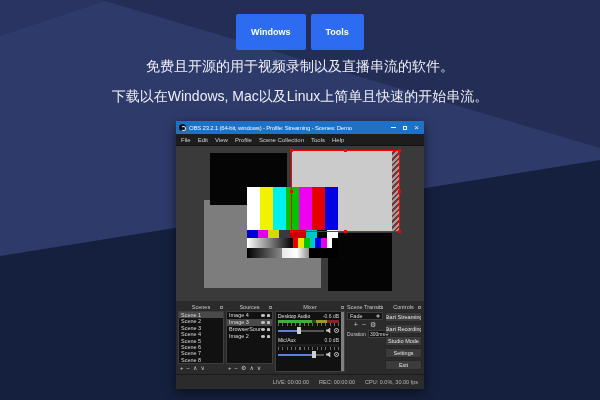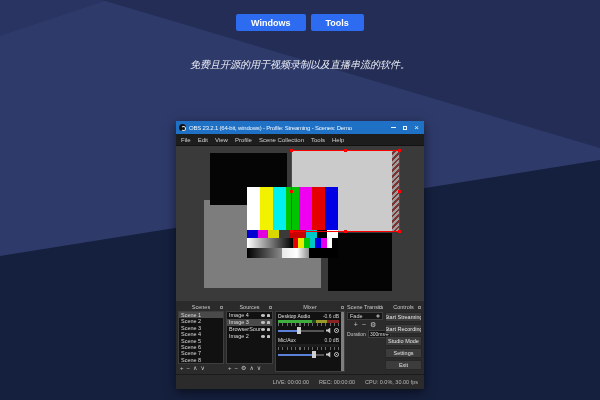--- a/index.html
+++ b/index.html
@@ -7,23 +7,23 @@
   #app { position:relative; width:600px; height:400px; background:#2e3a6a; overflow:hidden; }
 
   
   .bg-layer { position:absolute; inset:0; }
   #bg-topleft  { background:#293462; clip-path:polygon(0 0, 18% 0, 0 9%); }
   #bg-topright { background:#232d55; clip-path:polygon(17% 0, 100% 0, 100% 37%); }
   #bg-bottom   { background:#15203e; clip-path:polygon(0 64%, 100% 40%, 100% 100%, 0 100%); }
 
   
   .dl-row { position:absolute; top:14px; left:0; right:0; display:flex; justify-content:center; gap:5px; z-index:2; }
-  .dl-btn { background:#2d6cf0; color:#fff; font-size:9px; font-weight:bold; height:17px;
+  .dl-btn { background:#2d6cf0; color:#fff; font-size:9px; font-weight:bold; height:36px;
             padding:0 15px; border:none; border-radius:2px; display:flex; align-items:center; cursor:pointer; }
-  .tagline { position:absolute; left:0; right:0; text-align:center; color:#edeff6; font-size:10px; z-index:2;font-style:italic; }
+  .tagline { position:absolute; left:0; right:0; text-align:center; color:#edeff6; font-size:14px; z-index:2; }
   #tag1 { top:58px; } #tag2 { top:88px; }
 
   
   .obs-window { position:absolute; left:176px; top:121px; width:248px; height:268px;
                 background:#2b2b2b; box-shadow:0 3px 10px rgba(0,0,0,.55); z-index:3; }
 
   .titlebar { height:13px; background:#1f71c6; display:flex; align-items:center; padding:0 3px; }
   .obs-logo { width:7px; height:7px; border-radius:50%; background:#101010; margin-right:3px; position:relative; flex:none; }
   .obs-logo::after { content:""; position:absolute; left:2px; top:2px; width:3px; height:3px; border-radius:50%;
                      border:1px solid #e8e8e8; border-left-color:transparent; }
@@ -147,20 +147,21 @@
 <div id="app">
   <div class="bg-layer" id="bg-topleft"></div>
   <div class="bg-layer" id="bg-topright"></div>
   <div class="bg-layer" id="bg-bottom"></div>
 
   <div class="dl-row">
     <button class="dl-btn">Windows</button>
     <button class="dl-btn">Tools</button>
   </div>
   <div class="tagline" id="tag1">免费且开源的用于视频录制以及直播串流的软件。</div>
+  <div class="tagline" id="tag2">下载以在Windows, Mac以及Linux上简单且快速的开始串流。</div>
 
   <div class="obs-window">
 
     <div class="titlebar">
       <span class="obs-logo"></span>
       <span class="title-text">OBS 23.2.1 (64-bit, windows) - Profile: Streaming - Scenes: Demo</span>
       <span class="win-controls">
         <span class="wc-min"></span>
         <span class="wc-max"></span>
         <span class="wc-close">×</span>

